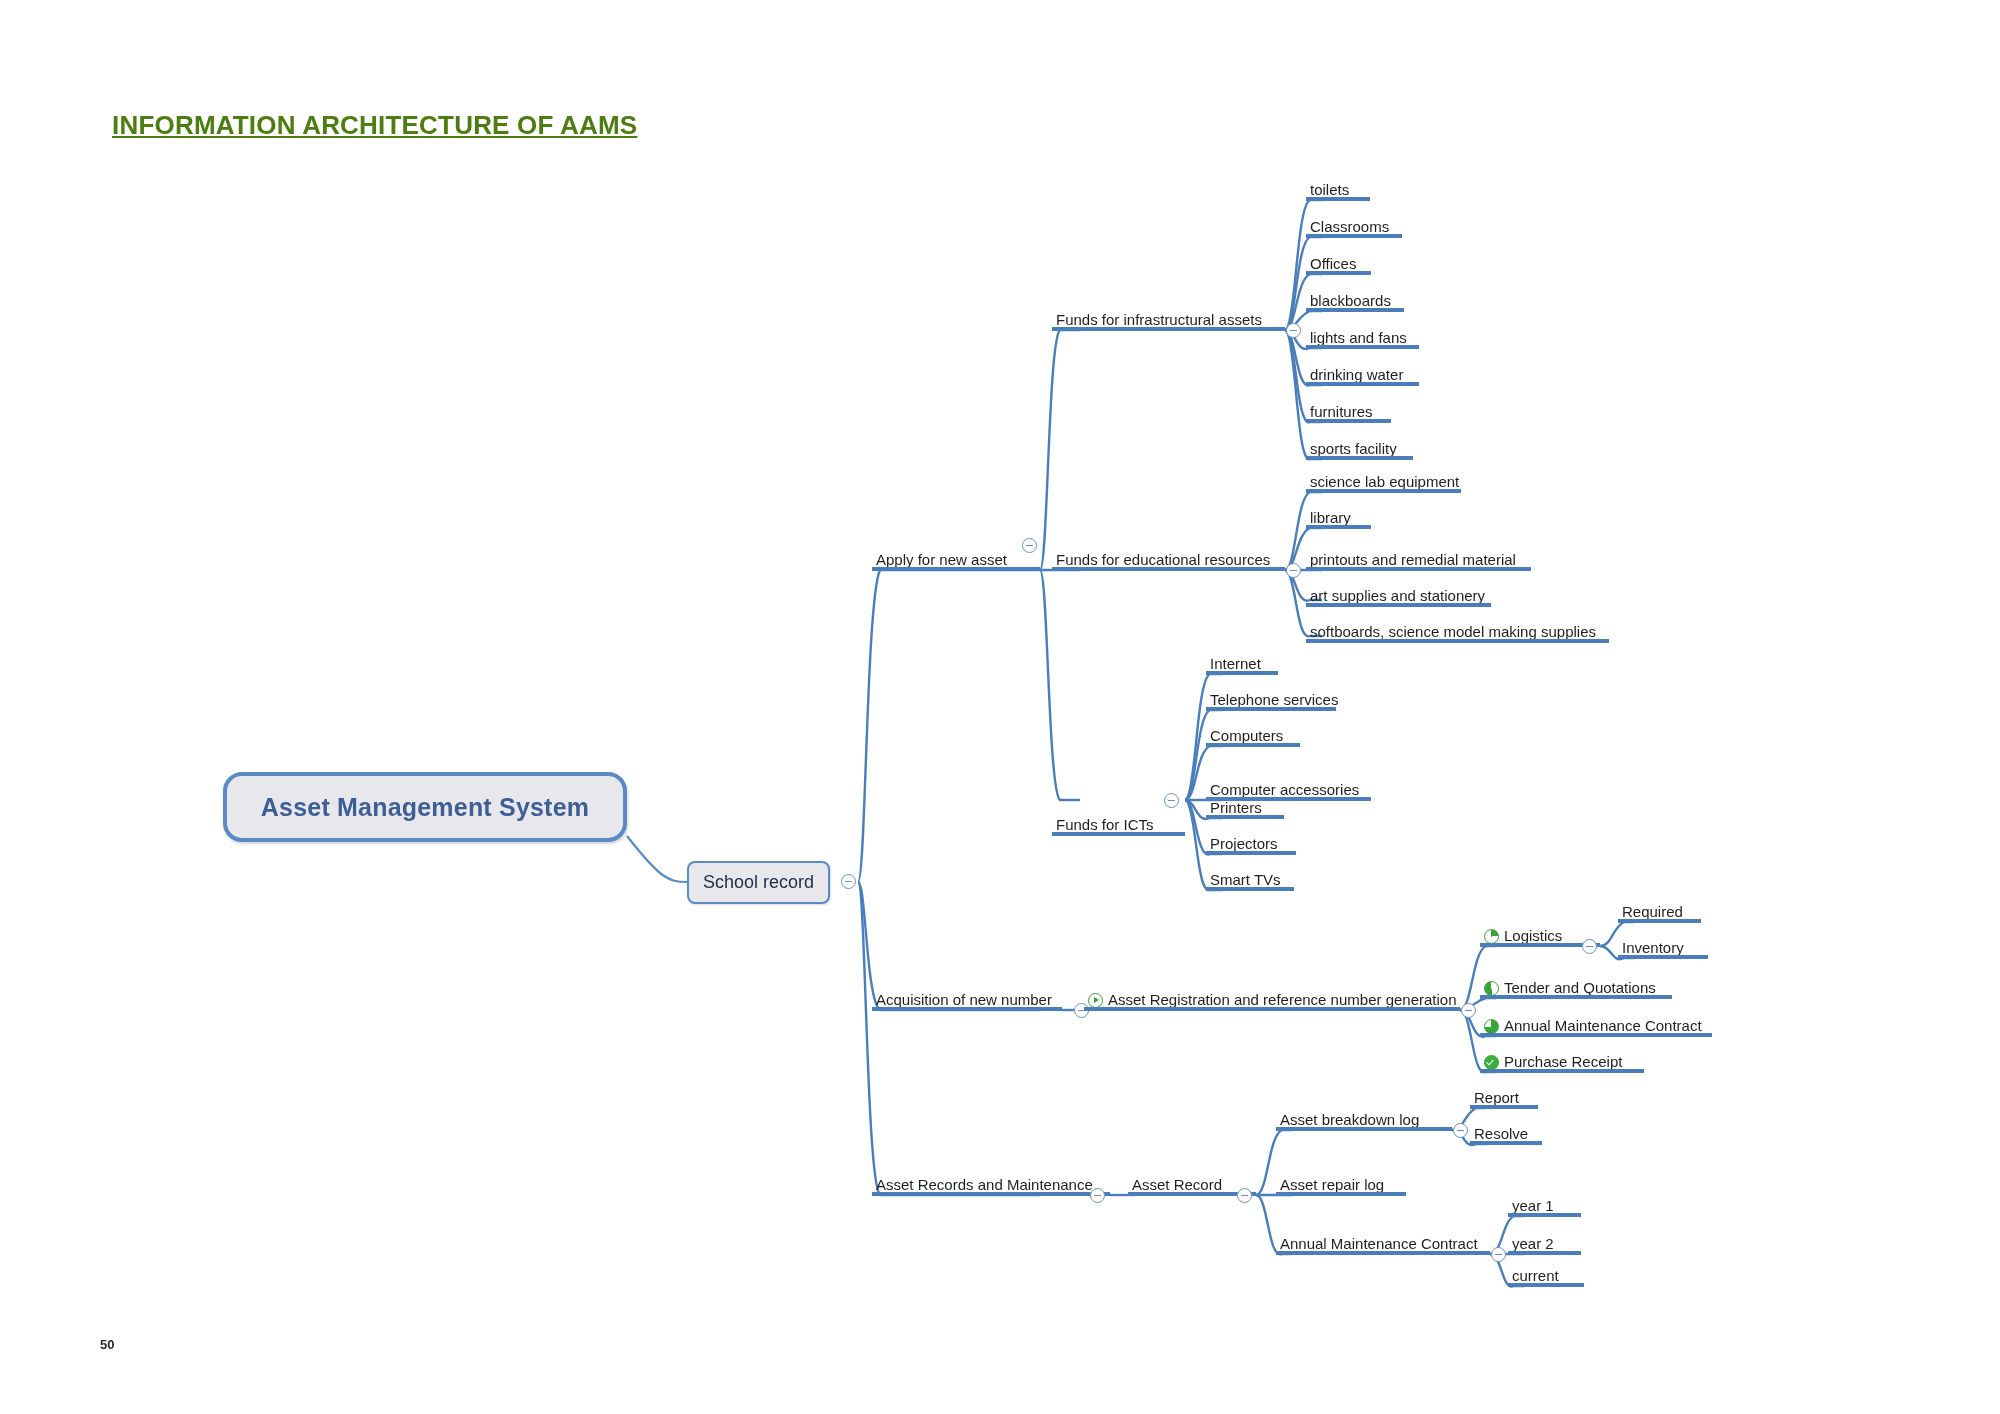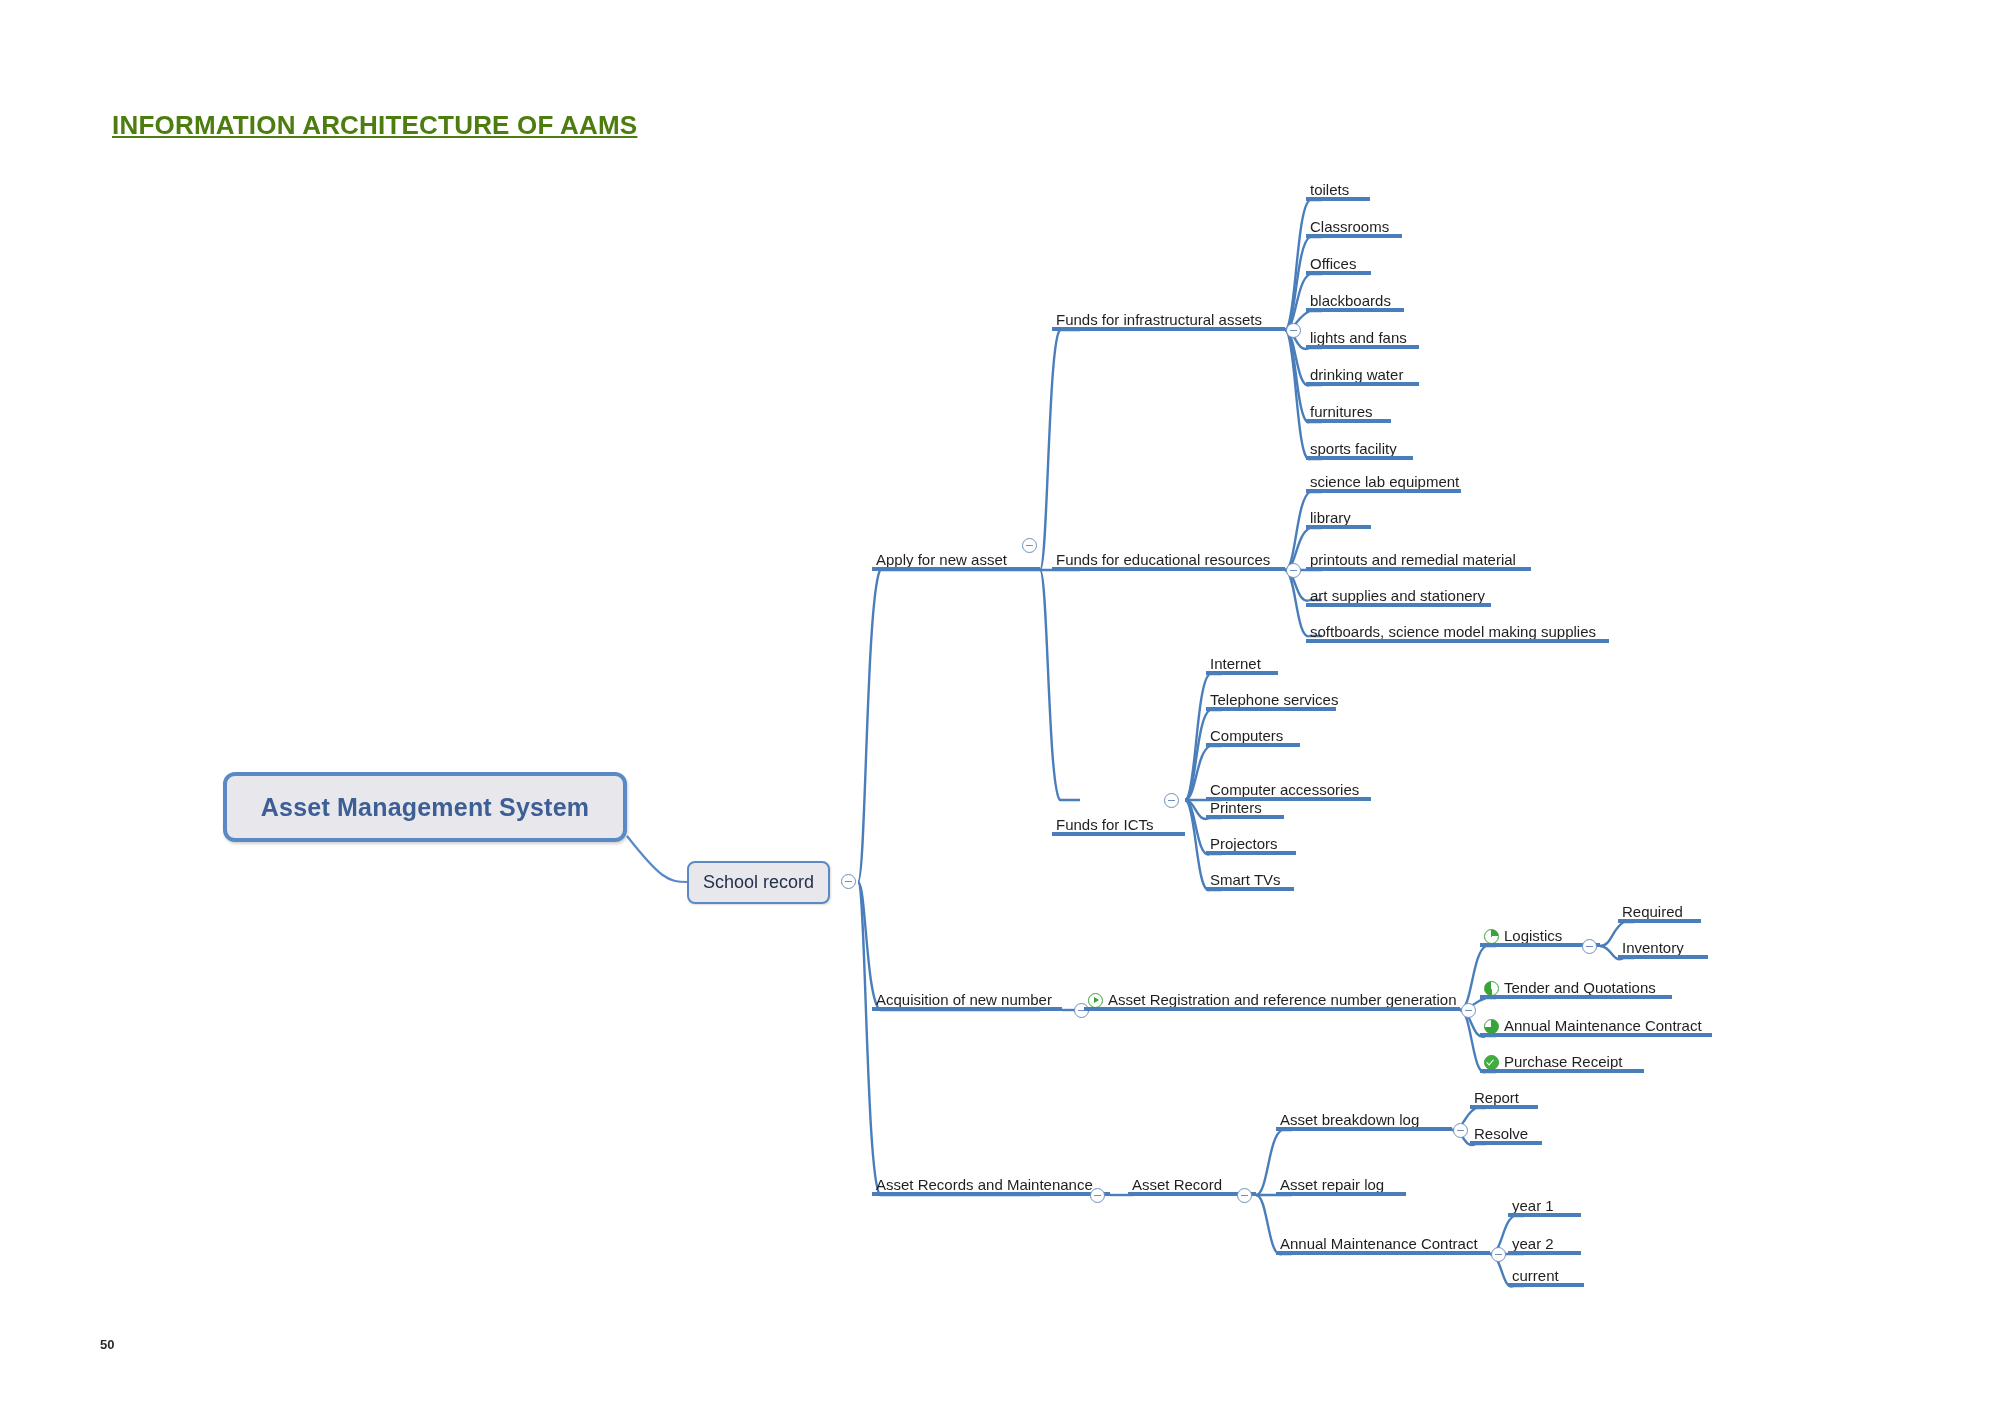--- a/index.html
+++ b/index.html
@@ -41,21 +41,21 @@
   }
 
   
   .root-node {
     position: absolute;
     left: 223px; top: 772px;
     width: 404px; height: 70px;
     box-sizing: border-box;
     background: #e8e8ec;
     border: 4px solid #5a8ac6;
-    border-radius: 12px;
+    border-radius: 19px;
     display: flex;
     align-items: center;
     justify-content: center;
     box-shadow: 1px 2px 3px rgba(0,0,0,0.18);
   }
   .root-node .root-label {
     font-size: 25px;
     font-weight: bold;
     color: #3d5f96;
     letter-spacing: 0.2px;

